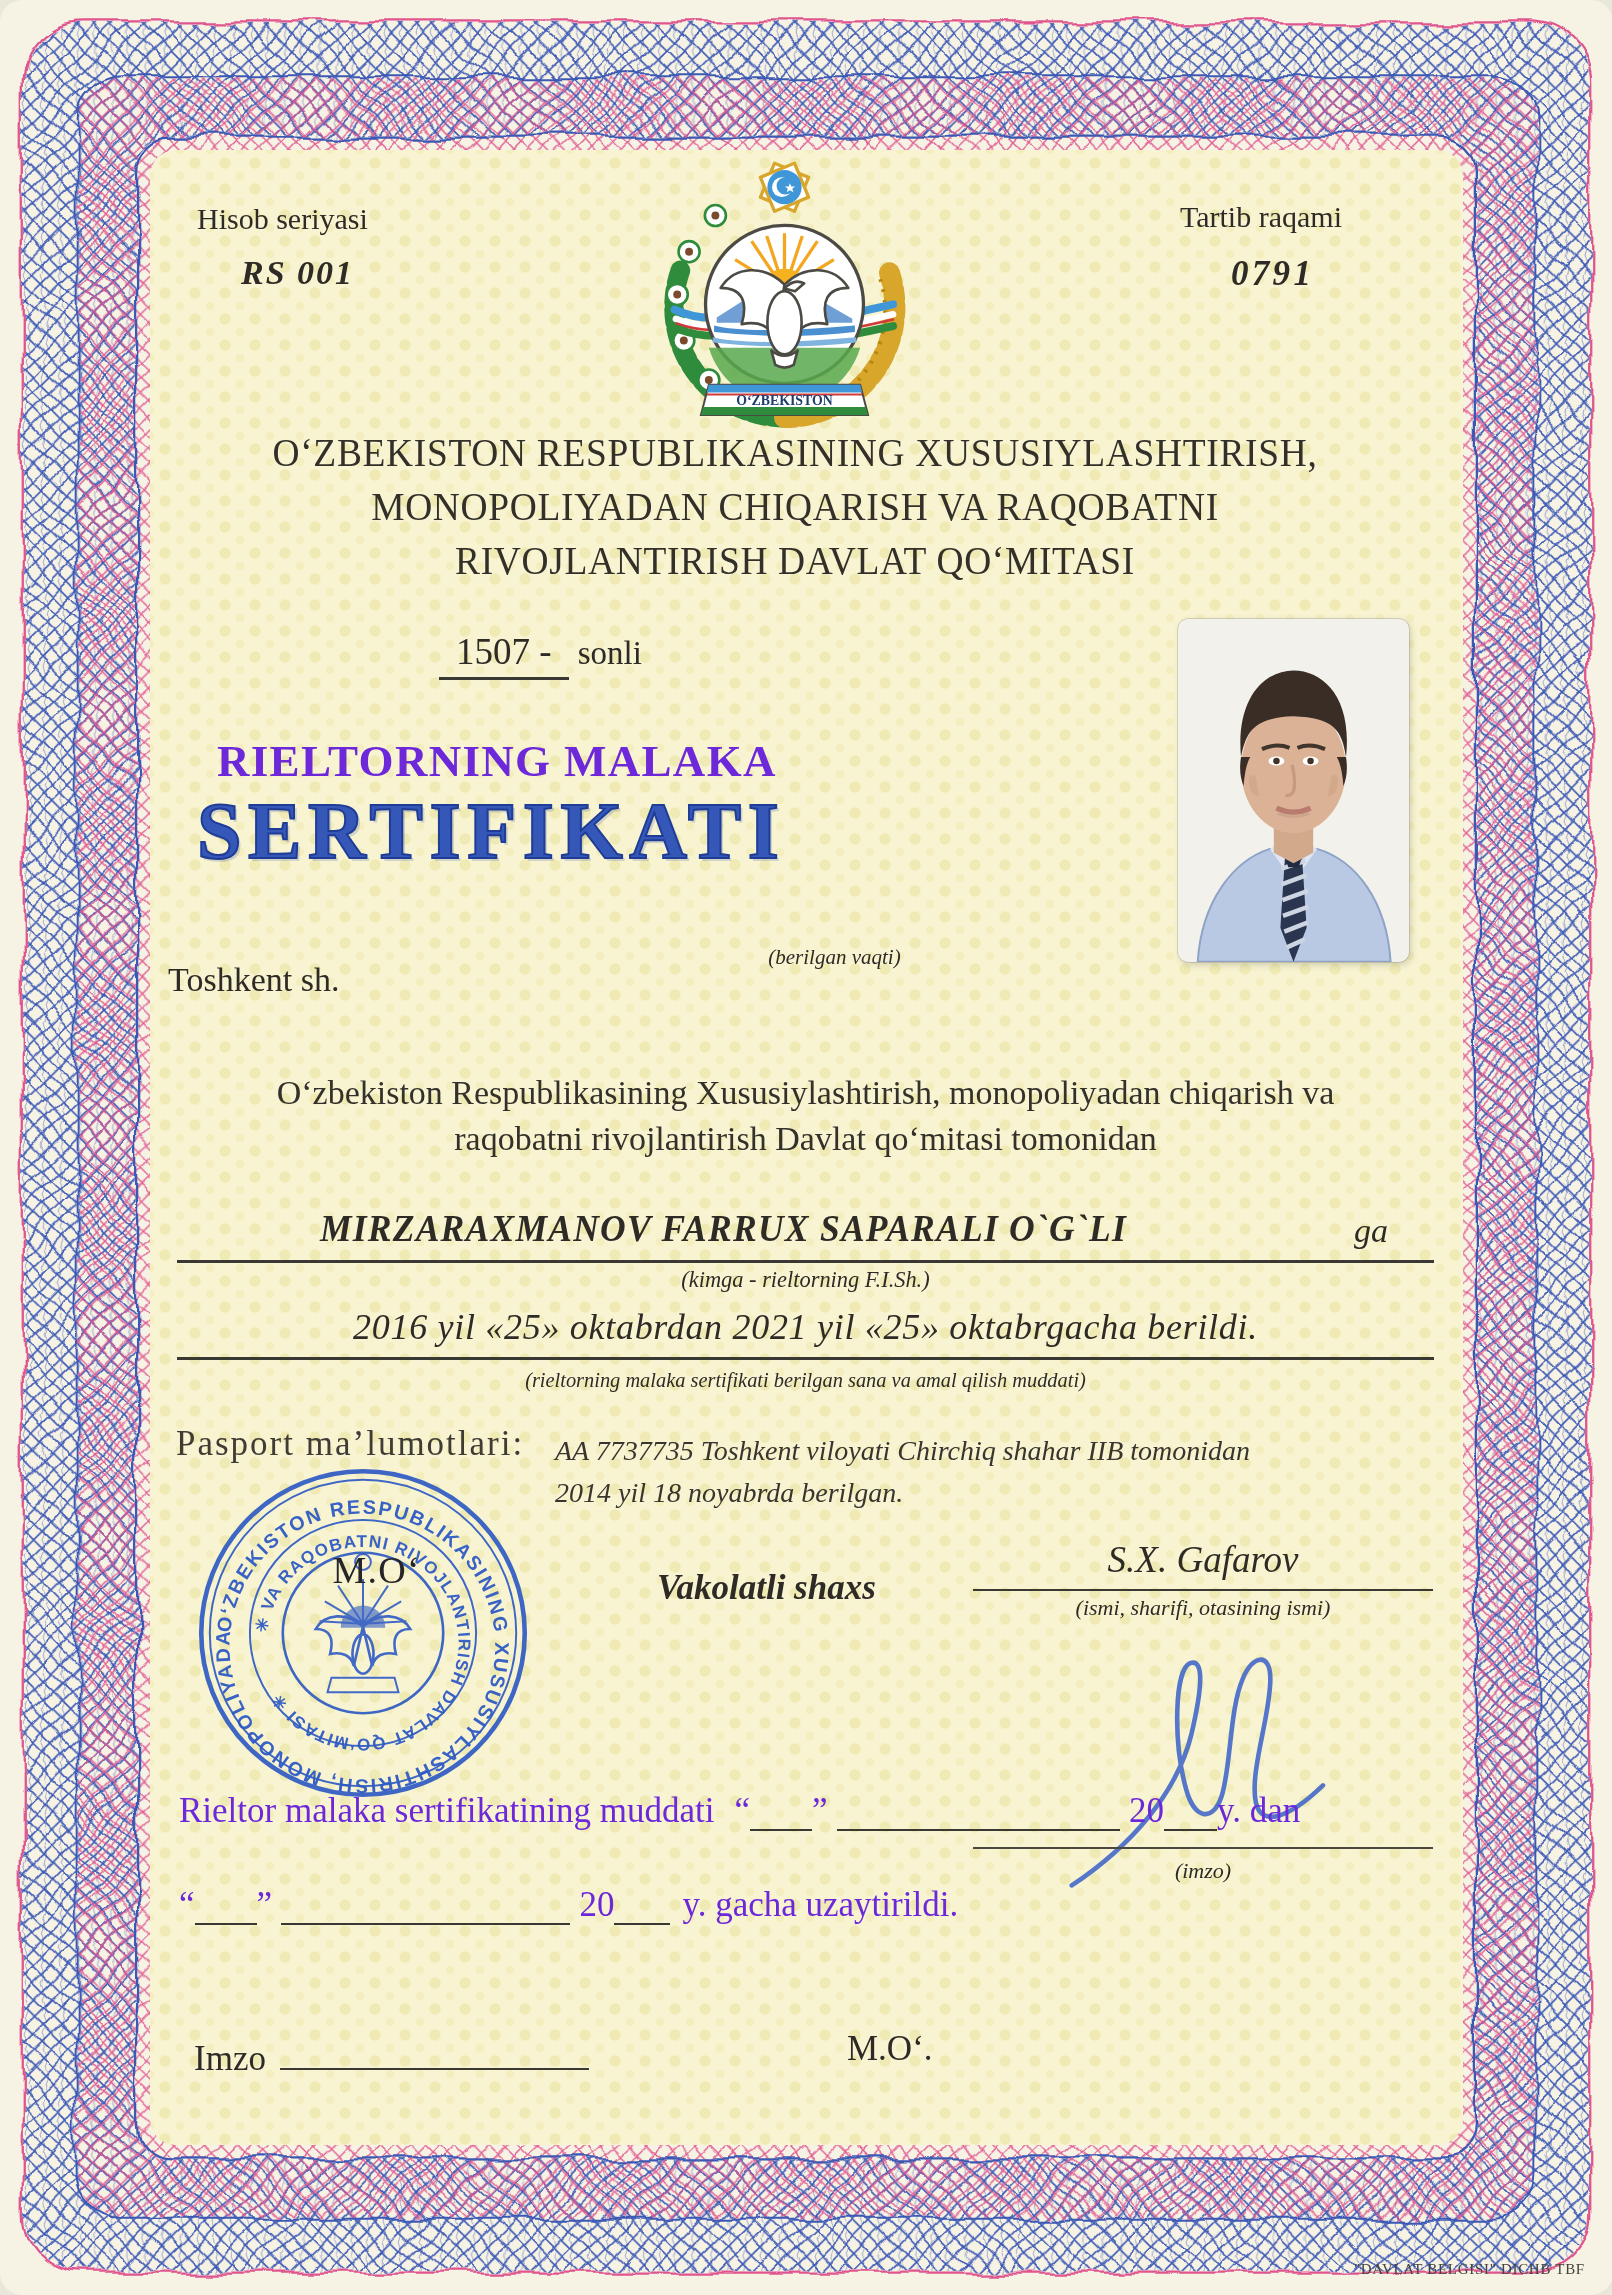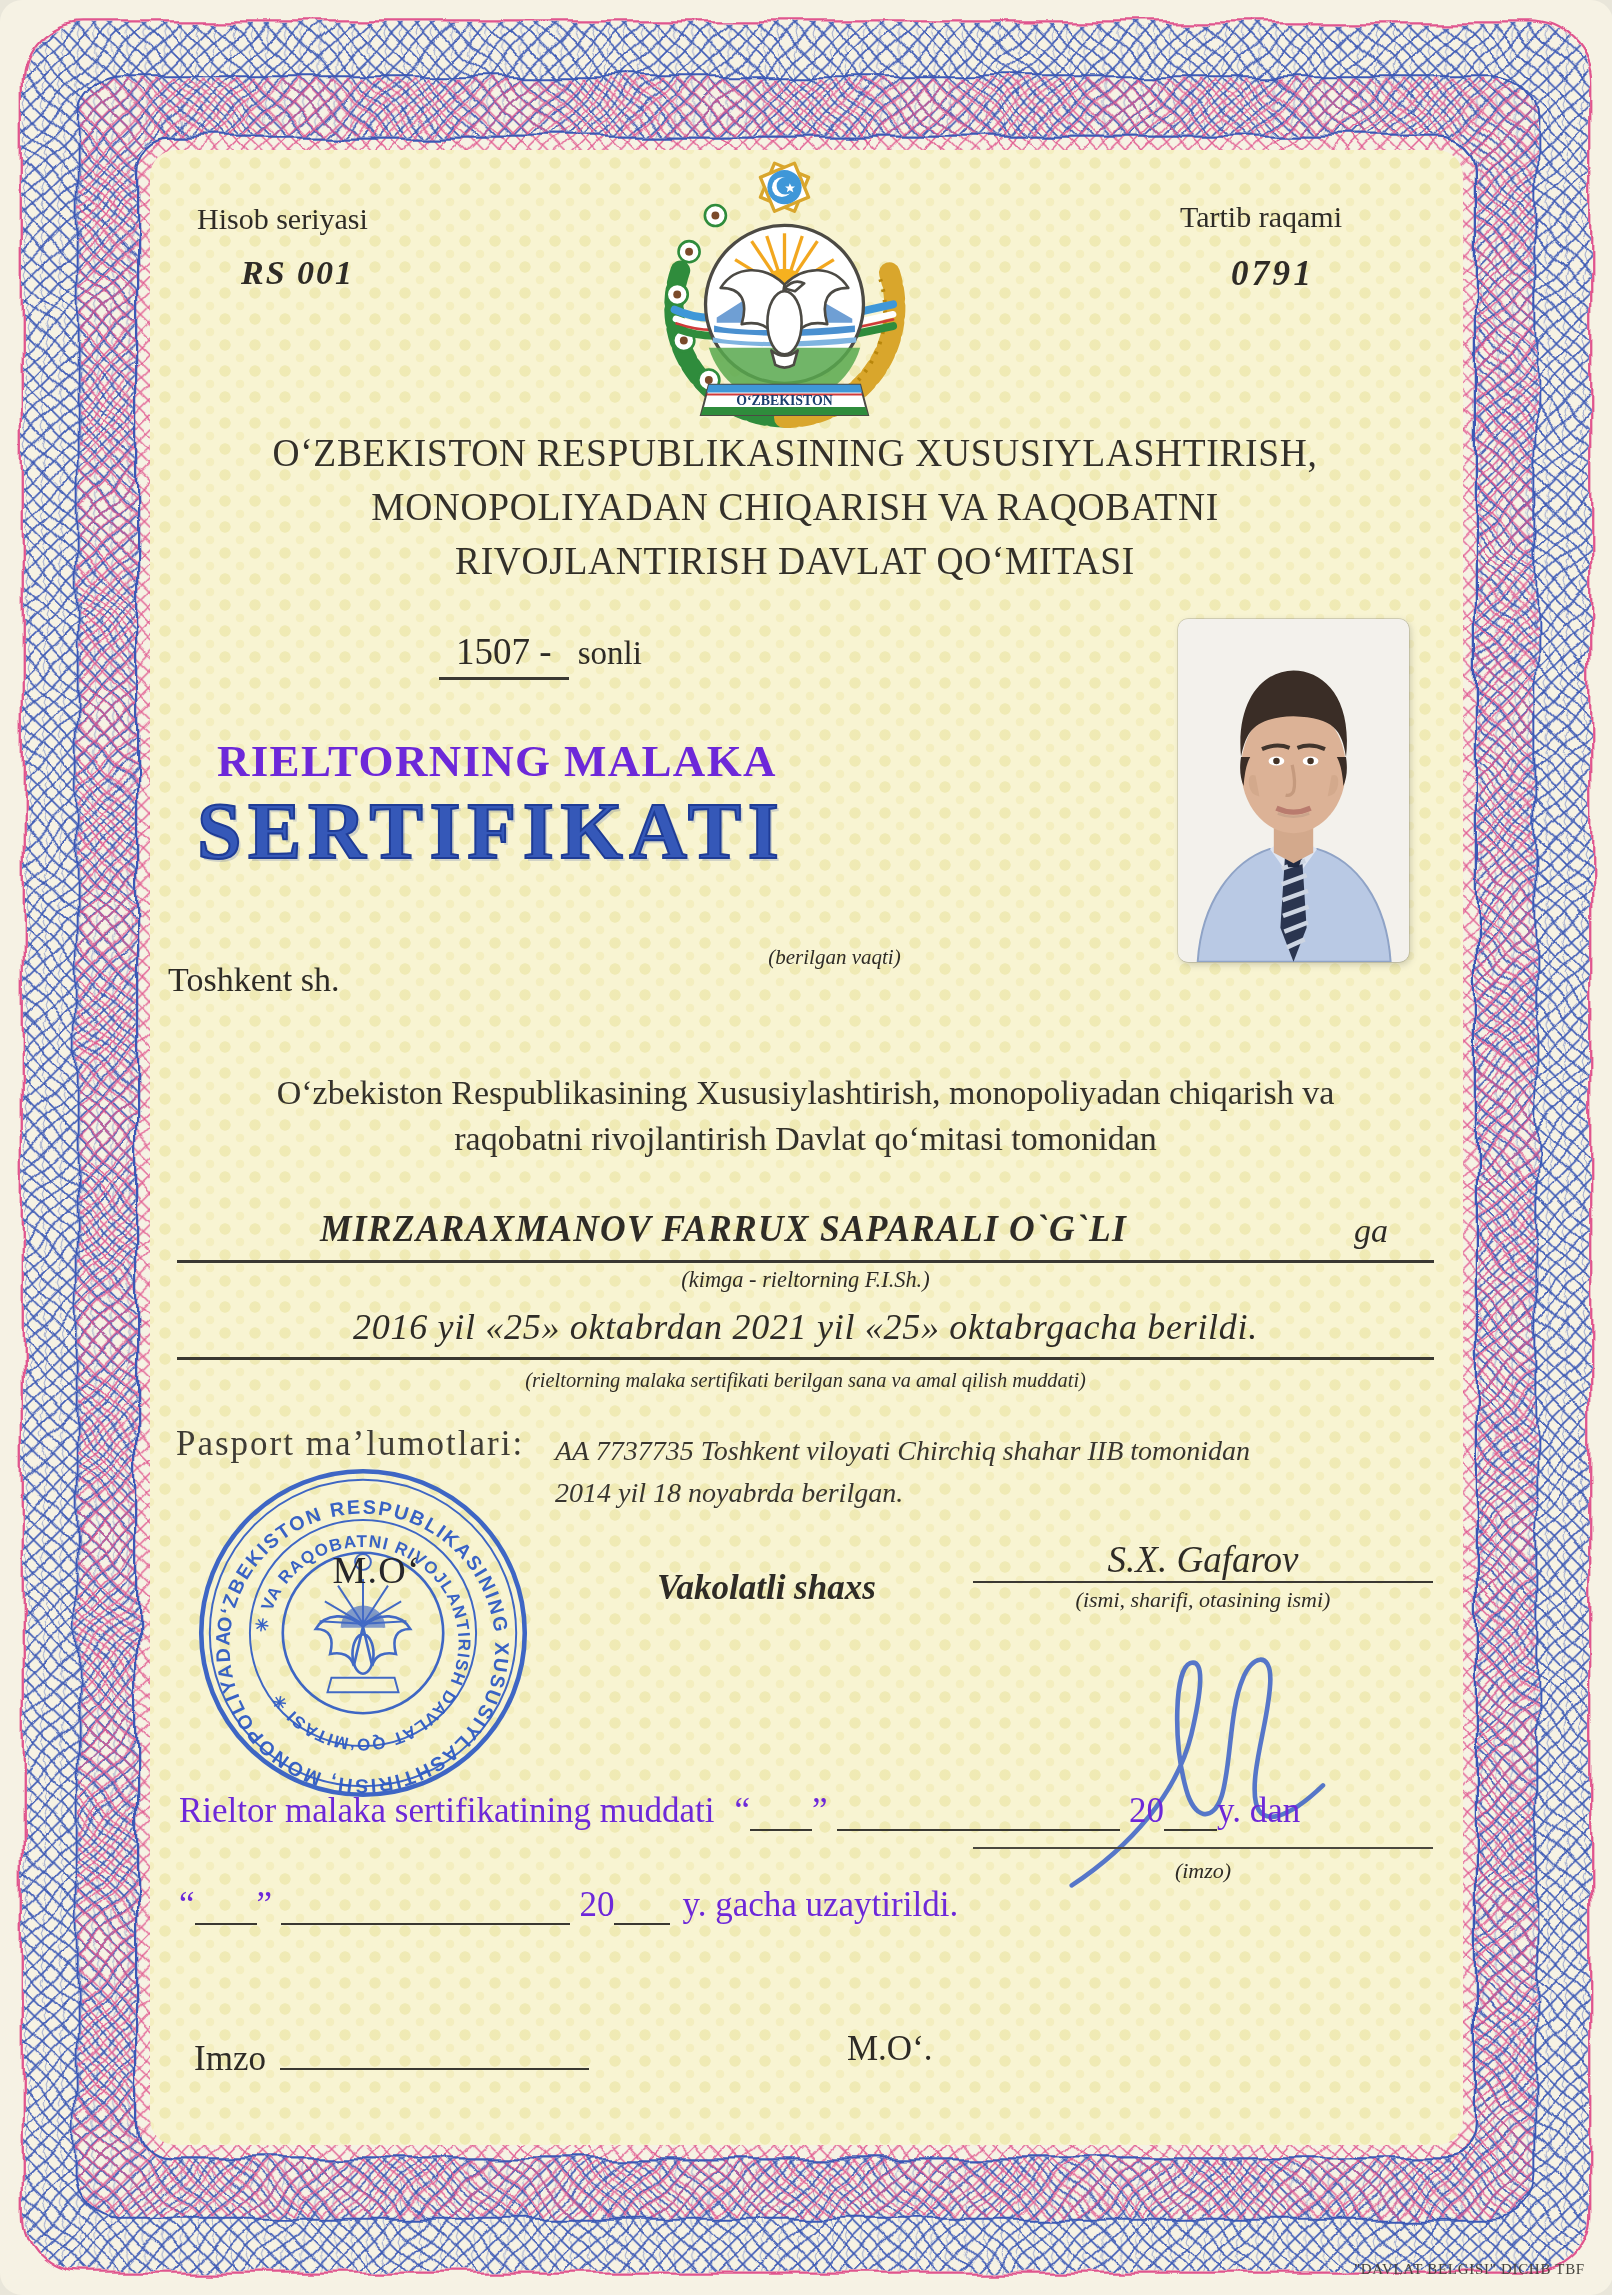--- a/index.html
+++ b/index.html
@@ -82,21 +82,21 @@
     padding-bottom:9.2px;border-bottom:3.3px solid #3a3832;
     letter-spacing:0.7px;
   }
   .validity-cap{left:177px;top:1369px;width:1257px;text-align:center;font-size:20.4px;font-style:italic;}
   .pasport-lbl{left:176px;top:1424px;font-size:35px;letter-spacing:2px;color:#3f3c35;}
   .pasport-lines{left:555px;top:1430px;width:789px;font-size:28px;font-style:italic;line-height:42px;color:#38352f;}
   .seal-svg{left:196px;top:1466px;width:334px;height:334px;}
   .seal-center{left:309px;top:1548px;width:112px;text-align:right;font-size:38px;color:#26262a;letter-spacing:1.3px;}
   .vakolatli{left:657px;top:1568px;font-size:35px;font-weight:bold;font-style:italic;}
   .gafarov-block{left:973px;top:1538px;width:460px;text-align:center;}
-  .gafarov-name{font-size:37px;font-style:italic;padding-bottom:0;border-bottom:2.6px solid #3a3832;}
+  .gafarov-name{font-size:37px;font-style:italic;padding-bottom:8px;border-bottom:2.6px solid #3a3832;}
   .gafarov-cap{font-size:22px;font-style:italic;margin-top:4px;}
   .sig-svg{left:1052px;top:1617px;width:342px;height:283px;}
   .imzo-line{left:973px;top:1847px;width:460px;border-top:2px solid #4a473f;}
   .imzo-cap{left:973px;top:1858px;width:460px;text-align:center;font-size:22px;font-style:italic;}
   .ext-row{
     font-size:35px;color:#6d28d9;white-space:nowrap;
     display:flex;align-items:flex-end;
   }
   .ext1{left:179px;top:1791px;}
   .ext2{left:179px;top:1885px;}

